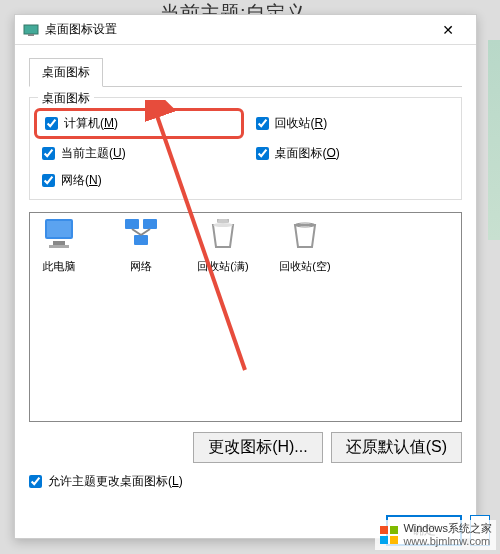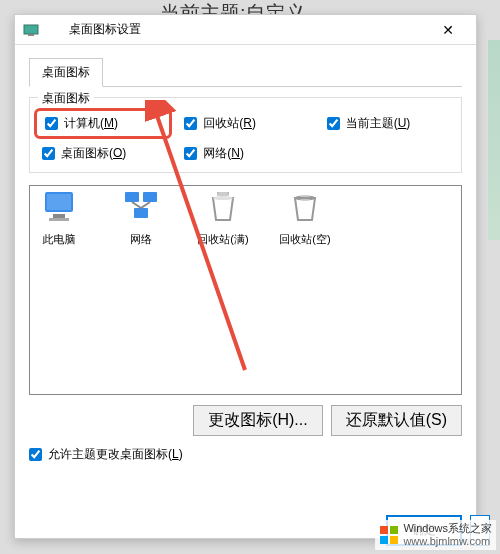--- a/index.html
+++ b/index.html
@@ -5,32 +5,32 @@
     * { box-sizing: border-box; margin: 0; padding: 0; font-family: "Microsoft YaHei", "Segoe UI", sans-serif; }
     body { width: 500px; height: 554px; background: #ddd; position: relative; overflow: hidden; }
     
     .bg-header { position: absolute; top: 0; left: 160px; font-size: 20px; color: #333; }
     .bg-right { position: absolute; right: 0; top: 40px; width: 12px; height: 200px; background: linear-gradient(#b8d8c8, #c8e0d0); }
     
     .dialog { position: absolute; left: 14px; top: 14px; width: 463px; height: 525px; background: #fff; border: 1px solid #ccc; box-shadow: 0 3px 10px rgba(0,0,0,0.2); }
     
     .titlebar { height: 30px; display: flex; align-items: center; padding: 0 8px; border-bottom: 1px solid #ddd; }
     .titlebar-icon { width: 16px; height: 16px; margin-right: 6px; }
-    .titlebar-text { font-size: 12px; flex: 1; margin-left: 24px; }
+    .titlebar-text { font-size: 12px; flex: 1; }
     .close-btn { width: 40px; height: 28px; display: flex; align-items: center; justify-content: center; font-size: 14px; cursor: pointer; }
     
     .content { padding: 12px 14px; }
     
     .tab-container { border-bottom: 1px solid #ccc; margin-bottom: 10px; }
     .tab { display: inline-block; padding: 5px 12px; font-size: 12px; border: 1px solid #ccc; border-bottom: 1px solid #fff; background: #fff; position: relative; top: 1px; }
     
     .group { border: 1px solid #ddd; padding: 14px 12px 10px; margin-bottom: 12px; position: relative; }
     .group-label { position: absolute; top: -8px; left: 8px; background: #fff; padding: 0 4px; font-size: 12px; }
     
-    .checkbox-grid { display: grid; grid-template-columns: 1fr 1fr 1fr; gap: 10px 20px; }
+    .checkbox-grid { display: grid; grid-template-columns: 1fr 1fr; gap: 10px 20px; }
     .checkbox-item { display: flex; align-items: center; font-size: 12px; }
     .checkbox-item input { margin-right: 6px; width: 13px; height: 13px; accent-color: #0078d7; }
     .underline { text-decoration: underline; }
     
     .highlight-box { border: 3px solid #e74c3c; border-radius: 6px; padding: 4px 8px; display: inline-flex; margin: -4px -8px; }
     
     .icon-panel { border: 1px solid #888; padding: 0; margin-bottom: 10px; height: 210px; }
     .icon-row { display: flex; gap: 24px; }
     .icon-item { display: flex; flex-direction: column; align-items: center; width: 58px; font-size: 11px; text-align: center; }
     .icon-img { width: 40px; height: 40px; margin-bottom: 6px; }

